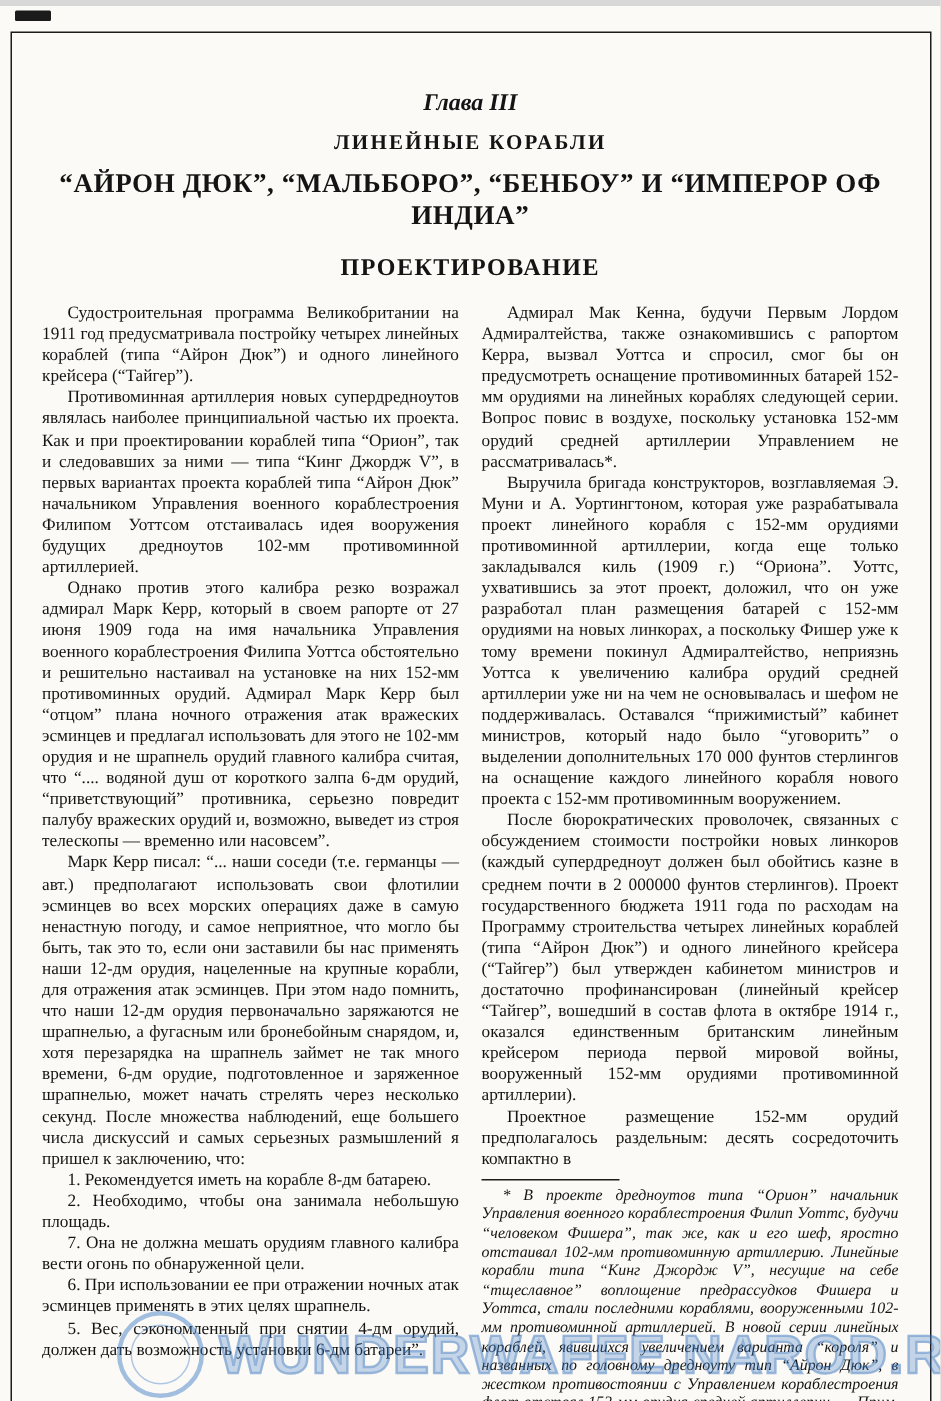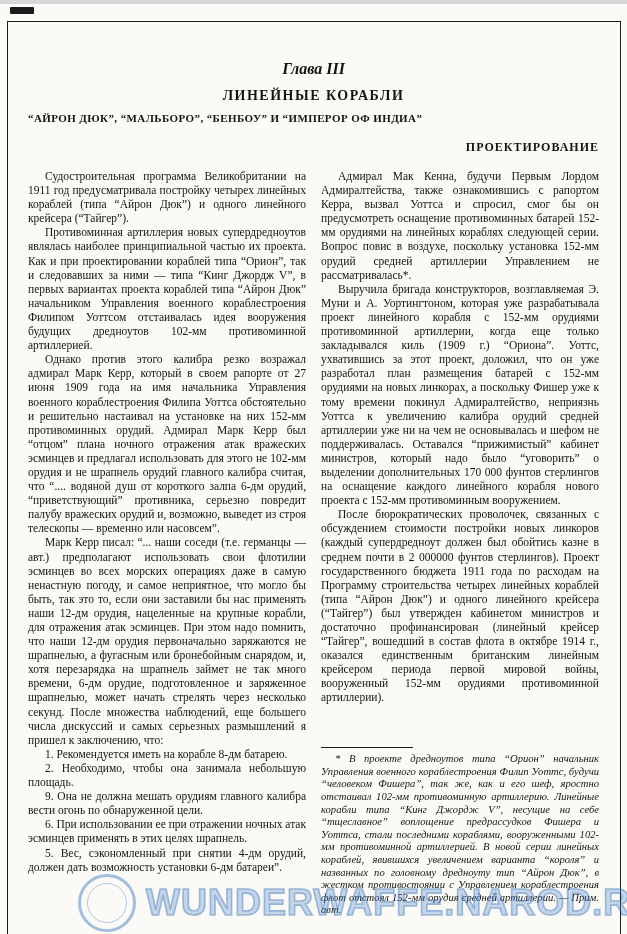--- a/index.html
+++ b/index.html
@@ -32,29 +32,30 @@
     margin:0 0 10px 0;
   }
   .title{
     text-align:center;
     font-weight:bold;
     font-size:14px;
     letter-spacing:1.5px;
     margin:0 0 8px 0;
   }
   .subtitle{
+    text-align:center;
     font-weight:bold;
-    font-size:11px;
+    font-size:18px;
     letter-spacing:.4px;
     margin:0 0 16px 0;
   }
   .section-heading{
-    text-align:right;
+    text-align:center;
     font-weight:bold;
-    font-size:12px;
+    font-size:16px;
     letter-spacing:1px;
     margin:0 0 14px 0;
   }
   .columns{
     display:flex;
     gap:15px;
     height:748px;
     overflow:hidden;
   }
   .col{
@@ -134,29 +135,30 @@
 
     <div class="columns">
 
       <div class="col">
         <p>Судостроительная программа Великобритании на 1911 год предусматривала постройку четырех линейных кораблей (типа “Айрон Дюк”) и одного линейного крейсера (“Тайгер”).</p>
         <p>Противоминная артиллерия новых супердредноутов являлась наиболее принципиальной частью их проекта. Как и при проектировании кораблей типа “Орион”, так и следовавших за ними — типа “Кинг Джордж V”, в первых вариантах проекта кораблей типа “Айрон Дюк” начальником Управления военного кораблестроения Филипом Уоттсом отстаивалась идея вооружения будущих дредноутов 102-мм противоминной артиллерией.</p>
         <p>Однако против этого калибра резко возражал адмирал Марк Керр, который в своем рапорте от 27 июня 1909 года на имя начальника Управления военного кораблестроения Филипа Уоттса обстоятельно и решительно настаивал на установке на них 152-мм противоминных орудий. Адмирал Марк Керр был “отцом” плана ночного отражения атак вражеских эсминцев и предлагал использовать для этого не 102-мм орудия и не шрапнель орудий главного калибра считая, что “.... водяной душ от короткого залпа 6-дм орудий, “приветствующий” противника, серьезно повредит палубу вражеских орудий и, возможно, выведет из строя телескопы — временно или насовсем”.</p>
         <p>Марк Керр писал: “... наши соседи (т.е. германцы — авт.) предполагают использовать свои флотилии эсминцев во всех морских операциях даже в самую ненастную погоду, и самое неприятное, что могло бы быть, так это то, если они заставили бы нас применять наши 12-дм орудия, нацеленные на крупные корабли, для отражения атак эсминцев. При этом надо помнить, что наши 12-дм орудия первоначально заряжаются не шрапнелью, а фугасным или бронебойным снарядом, и, хотя перезарядка на шрапнель займет не так много времени, 6-дм орудие, подготовленное и заряженное шрапнелью, может начать стрелять через несколько секунд. После множества наблюдений, еще большего числа дискуссий и самых серьезных размышлений я пришел к заключению, что:</p>
         <p>1. Рекомендуется иметь на корабле 8-дм батарею.</p>
         <p>2. Необходимо, чтобы она занимала небольшую площадь.</p>
-        <p>9. Она не должна мешать орудиям главного калибра вести огонь по обнаруженной цели.</p>
+        <p>7. Она не должна мешать орудиям главного калибра вести огонь по обнаруженной цели.</p>
         <p>6. При использовании ее при отражении ночных атак эсминцев применять в этих целях шрапнель.</p>
         <p>5. Вес, сэкономленный при снятии 4-дм орудий, должен дать возможность установки 6-дм батареи”.</p>
       </div>
 
       <div class="col">
         <p>Адмирал Мак Кенна, будучи Первым Лордом Адмиралтейства, также ознакомившись с рапортом Керра, вызвал Уоттса и спросил, смог бы он предусмотреть оснащение противоминных батарей 152-мм орудиями на линейных кораблях следующей серии. Вопрос повис в воздухе, поскольку установка 152-мм орудий средней артиллерии Управлением не рассматривалась*.</p>
         <p>Выручила бригада конструкторов, возглавляемая Э. Муни и А. Уортингтоном, которая уже разрабатывала проект линейного корабля с 152-мм орудиями противоминной артиллерии, когда еще только закладывался киль (1909 г.) “Ориона”. Уоттс, ухватившись за этот проект, доложил, что он уже разработал план размещения батарей с 152-мм орудиями на новых линкорах, а поскольку Фишер уже к тому времени покинул Адмиралтейство, неприязнь Уоттса к увеличению калибра орудий средней артиллерии уже ни на чем не основывалась и шефом не поддерживалась. Оставался “прижимистый” кабинет министров, который надо было “уговорить” о выделении дополнительных 170 000 фунтов стерлингов на оснащение каждого линейного корабля нового проекта с 152-мм противоминным вооружением.</p>
         <p>После бюрократических проволочек, связанных с обсуждением стоимости постройки новых линкоров (каждый супердредноут должен был обойтись казне в среднем почти в 2 000000 фунтов стерлингов). Проект государственного бюджета 1911 года по расходам на Программу строительства четырех линейных кораблей (типа “Айрон Дюк”) и одного линейного крейсера (“Тайгер”) был утвержден кабинетом министров и достаточно профинансирован (линейный крейсер “Тайгер”, вошедший в состав флота в октябре 1914 г., оказался единственным британским линейным крейсером периода первой мировой войны, вооруженный 152-мм орудиями противоминной артиллерии).</p>
+        <p>Проектное размещение 152-мм орудий предполагалось раздельным: десять сосредоточить компактно в</p>
 
         <div class="footnote-block">
           <div class="footnote-rule"></div>
           <p class="footnote">* В проекте дредноутов типа “Орион” начальник Управления военного кораблестроения Филип Уоттс, будучи “человеком Фишера”, так же, как и его шеф, яростно отстаивал 102-мм противоминную артиллерию. Линейные корабли типа “Кинг Джордж V”, несущие на себе “тщеславное” воплощение предрассудков Фишера и Уоттса, стали последними кораблями, вооруженными 102-мм противоминной артиллерией. В новой серии линейных кораблей, явившихся увеличением варианта “короля” и названных по головному дредноуту тип “Айрон Дюк”, в жестком противостоянии с Управлением кораблестроения флот отстоял 152-мм орудия средней артиллерии. — Прим. авт.</p>
         </div>
       </div>
 
     </div>
   </div>
 

